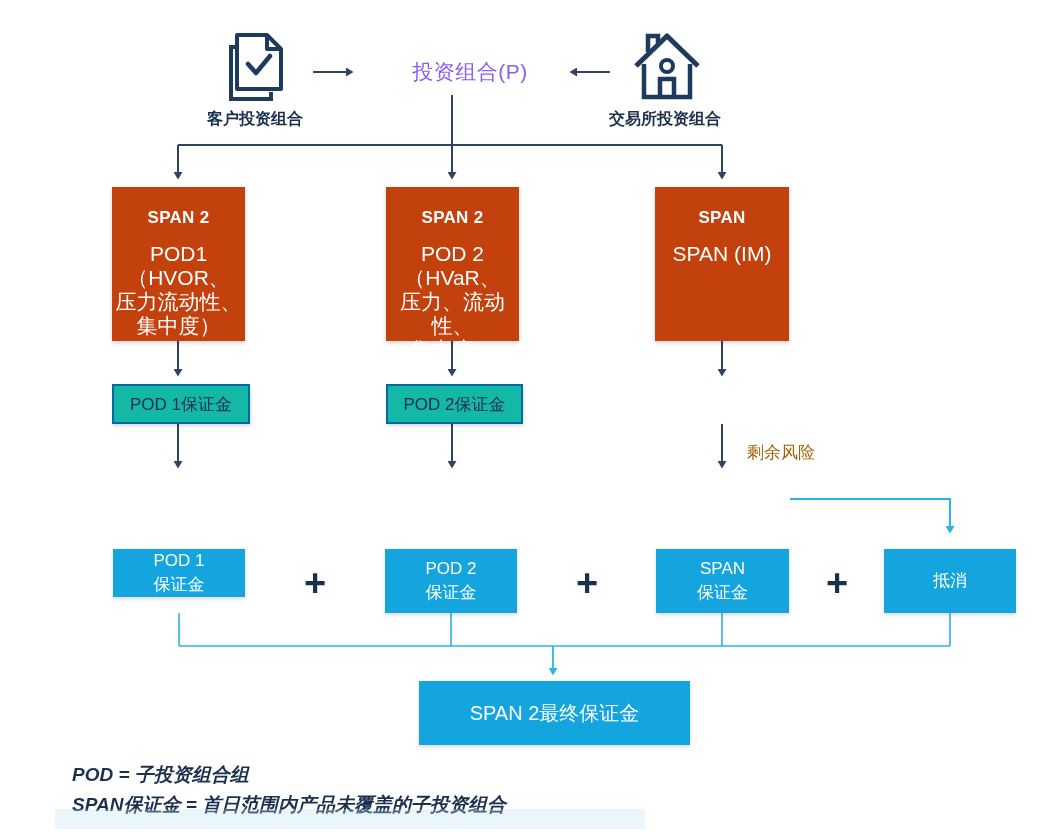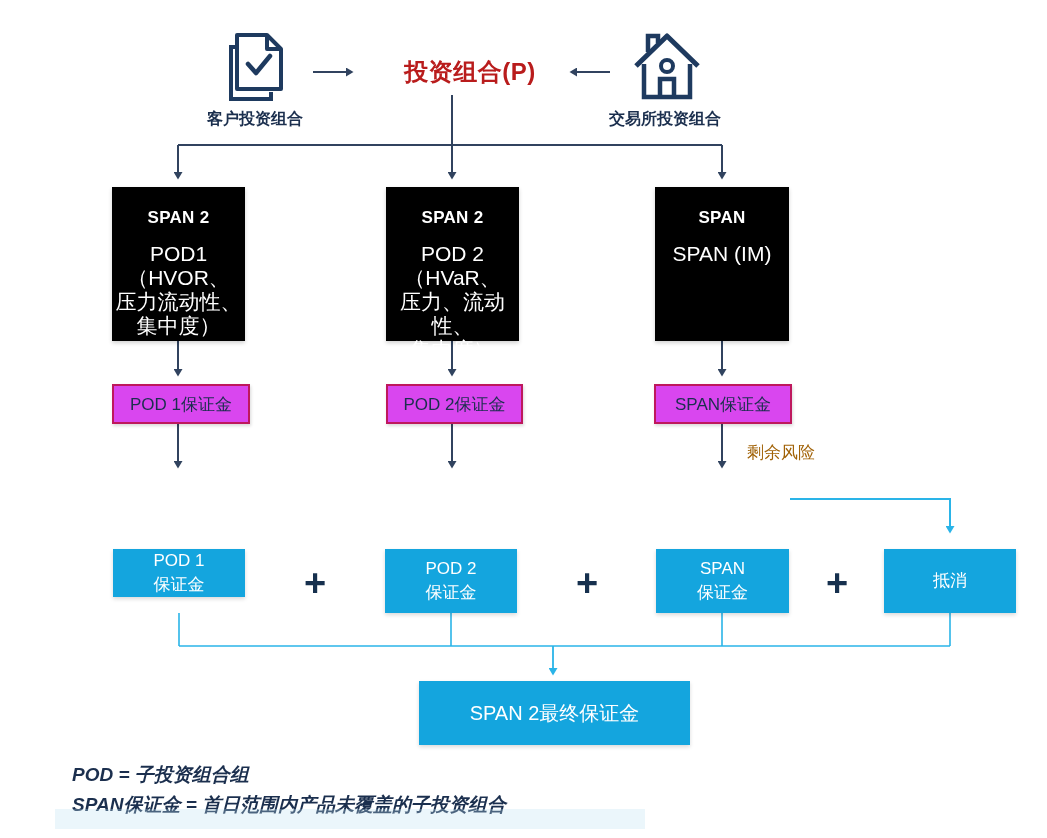--- a/index.html
+++ b/index.html
@@ -4,30 +4,30 @@
 <style>
   html,body{margin:0;padding:0;background:#ffffff;}
   #canvas{
     position:relative;width:1047px;height:838px;background:#ffffff;overflow:hidden;
     font-family:"Liberation Sans","DejaVu Sans",sans-serif;color:#1a2f4d;
   }
   .abs{position:absolute;}
   .center-txt{display:flex;align-items:center;justify-content:center;text-align:center;}
 
   
-  .top-title{font-size:24px;font-weight:700;color:#b91c1c;letter-spacing:.5px;}
+  .top-title{font-size:21px;font-weight:400;color:#8b5cf6;letter-spacing:.5px;}
   .src-label{font-size:16px;font-weight:700;color:#1b2f4e;}
 
   
-  .darkbox{background:#000000;color:#ffffff;text-align:center;box-shadow:0 2px 4px rgba(0,0,0,.18);}
+  .darkbox{background:#c2410c;color:#ffffff;text-align:center;box-shadow:0 2px 4px rgba(0,0,0,.18);}
   .darkbox .title{font-size:17px;font-weight:700;margin-top:21px;letter-spacing:.3px;}
   .darkbox .body{margin-top:14px;font-size:21px;line-height:24px;font-weight:400;}
 
   
-  .outbox{background:#d946ef;border:2px solid #be185d;box-shadow:1px 2px 3px rgba(0,0,0,.15);
+  .outbox{background:#14b8a6;border:2px solid #0369a1;box-shadow:1px 2px 3px rgba(0,0,0,.15);
           font-size:17px;color:#1b2f4e;font-weight:400;}
 
   
   .offsetbox{background:#ffffff;border:2px solid #5cc7ef;box-shadow:0 2px 3px rgba(0,0,0,.08);}
   .offsetbox span{font-size:18px;font-weight:700;color:#1798d5;letter-spacing:1px;}
 
   
   .cyanbox{background:#14a5de;color:#ffffff;box-shadow:0 2px 4px rgba(0,0,0,.15);
            display:flex;flex-direction:column;align-items:center;justify-content:center;
            font-size:17px;line-height:24px;text-align:center;}
@@ -128,21 +128,20 @@
   </div>
   <div class="abs darkbox" style="left:655px;top:187px;width:134px;height:154px;">
     <div class="title">SPAN</div>
     <div class="body">
       <div>SPAN (IM)</div>
     </div>
   </div>
 
   <div class="abs center-txt outbox" style="left:112px;top:384px;width:134px;height:36px;">POD 1保证金</div>
   <div class="abs center-txt outbox" style="left:386px;top:384px;width:133px;height:36px;">POD 2保证金</div>
-  <div class="abs center-txt outbox" style="left:654px;top:384px;width:134px;height:36px;">SPAN保证金</div>
 
   <div class="abs residual" style="left:747px;top:441px;">剩余风险</div>
 
 
   <div class="abs cyanbox" style="left:113px;top:549px;width:132px;height:48px;">
     <div>POD 1</div>
     <div>保证金</div>
   </div>
   <div class="abs center-txt plus" style="left:295px;top:563px;width:40px;height:40px;">+</div>
   <div class="abs cyanbox" style="left:385px;top:549px;width:132px;height:64px;">

